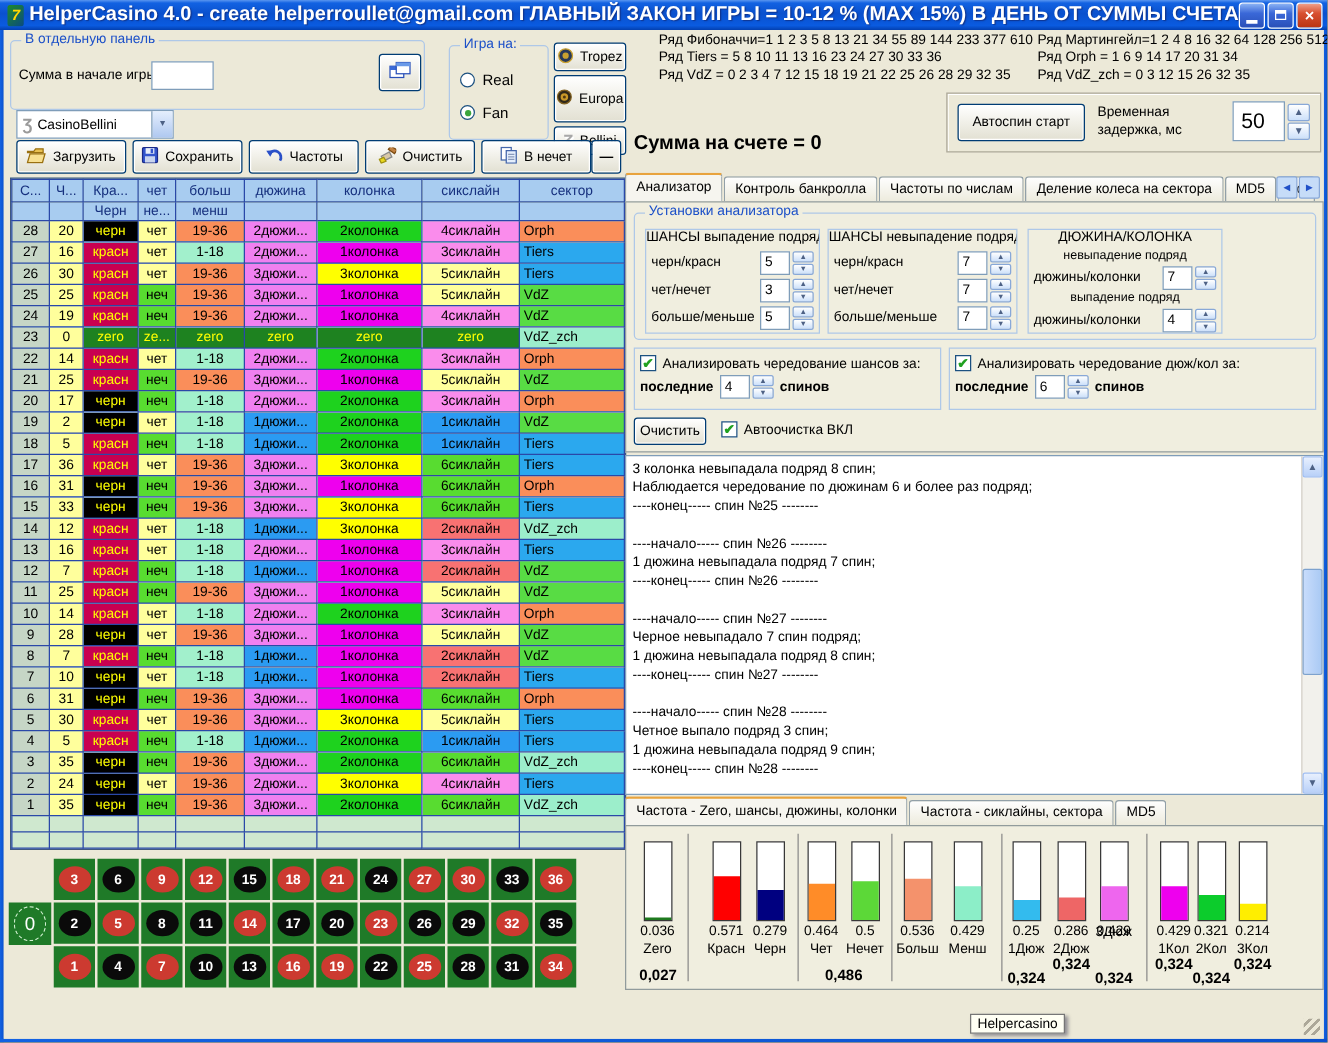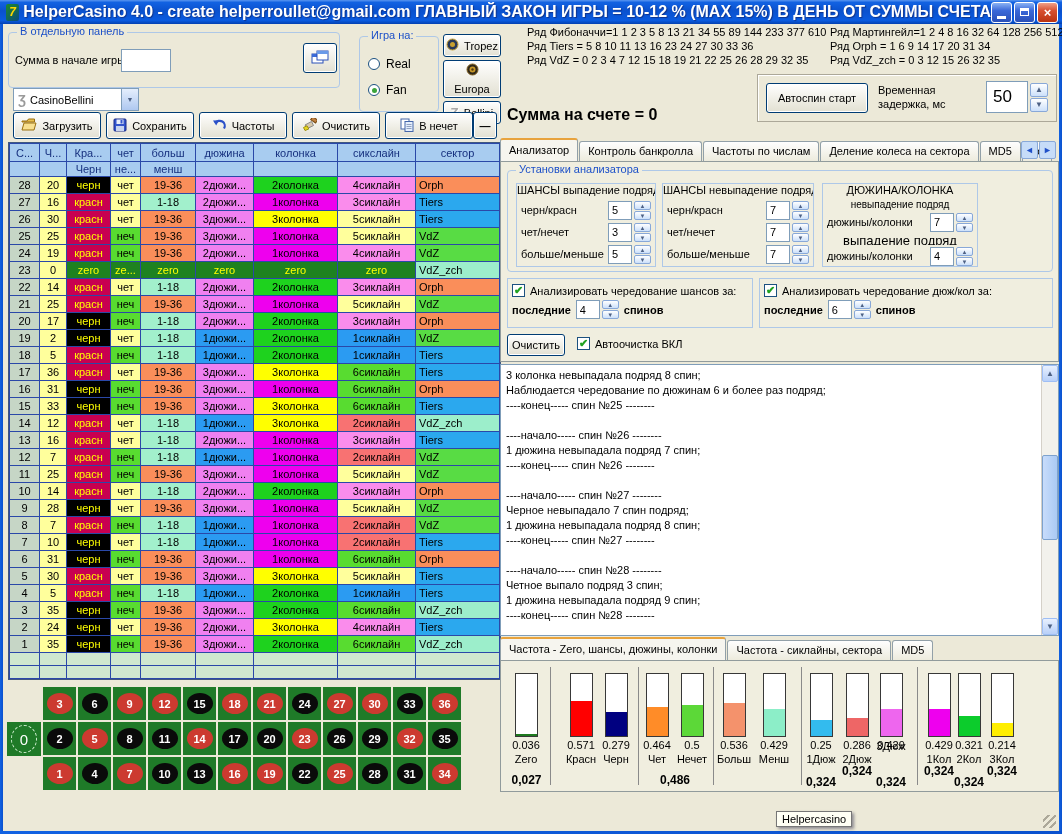--- a/index.html
+++ b/index.html
@@ -158,21 +158,21 @@
           </div>
         </div>
     </div>
 
     <div id="casino-btns" style="position:absolute;left:440px;top:10px;width:58px;"><span class="btn" style="width:58px;height:23px;margin-bottom:3px;">
           <span><svg width="13" height="13">
               <circle cx="6.5" cy="6.5" r="5.5" fill="#283858" stroke="#C8A030"></circle>
               <circle cx="6.5" cy="6.5" r="2.5" fill="#C8A030"></circle>
             </svg></span>
           <span>Tropez</span>
-        </span><span class="btn" style="width:58px;height:38px;margin-bottom:3px;flex-direction:column;">
+        </span><span class="btn" style="width:58px;height:38px;margin-bottom:3px;">
           <span><svg width="13" height="13">
               <circle cx="6.5" cy="6.5" r="5.5" fill="#302818" stroke="#806020"></circle>
               <circle cx="6.5" cy="6.5" r="3" fill="#C89828"></circle>
               <circle cx="6.5" cy="6.5" r="1.2" fill="#503810"></circle>
             </svg></span>
           <span>Europa</span>
         </span><span class="btn" style="width:58px;height:23px;margin-bottom:3px;">
           <span><span class="blogo">Ʒ</span></span>
           <span>Bellini</span>
         </span></div>
@@ -829,21 +829,21 @@
                 <span class="alabel">дюжины/колонки</span>
                 <span class="spin">
                   <span class="spin-val">7</span>
                   <span class="spin-btns">
                     <span class="sb">▲</span>
                     <span class="sb">▼</span>
                   </span>
                 </span>
               </div>
             </div>
-          <div class="abox-title" style="height:12px;font-size:13px;">выпадение подряд</div>
+          <div class="abox-title" style="height:12px;font-size:10px;">выпадение подряд</div>
           <div id="box3-row2">
               <div class="arow">
                 <span class="alabel">дюжины/колонки</span>
                 <span class="spin">
                   <span class="spin-val">4</span>
                   <span class="spin-btns">
                     <span class="sb">▲</span>
                     <span class="sb">▼</span>
                   </span>
                 </span>

